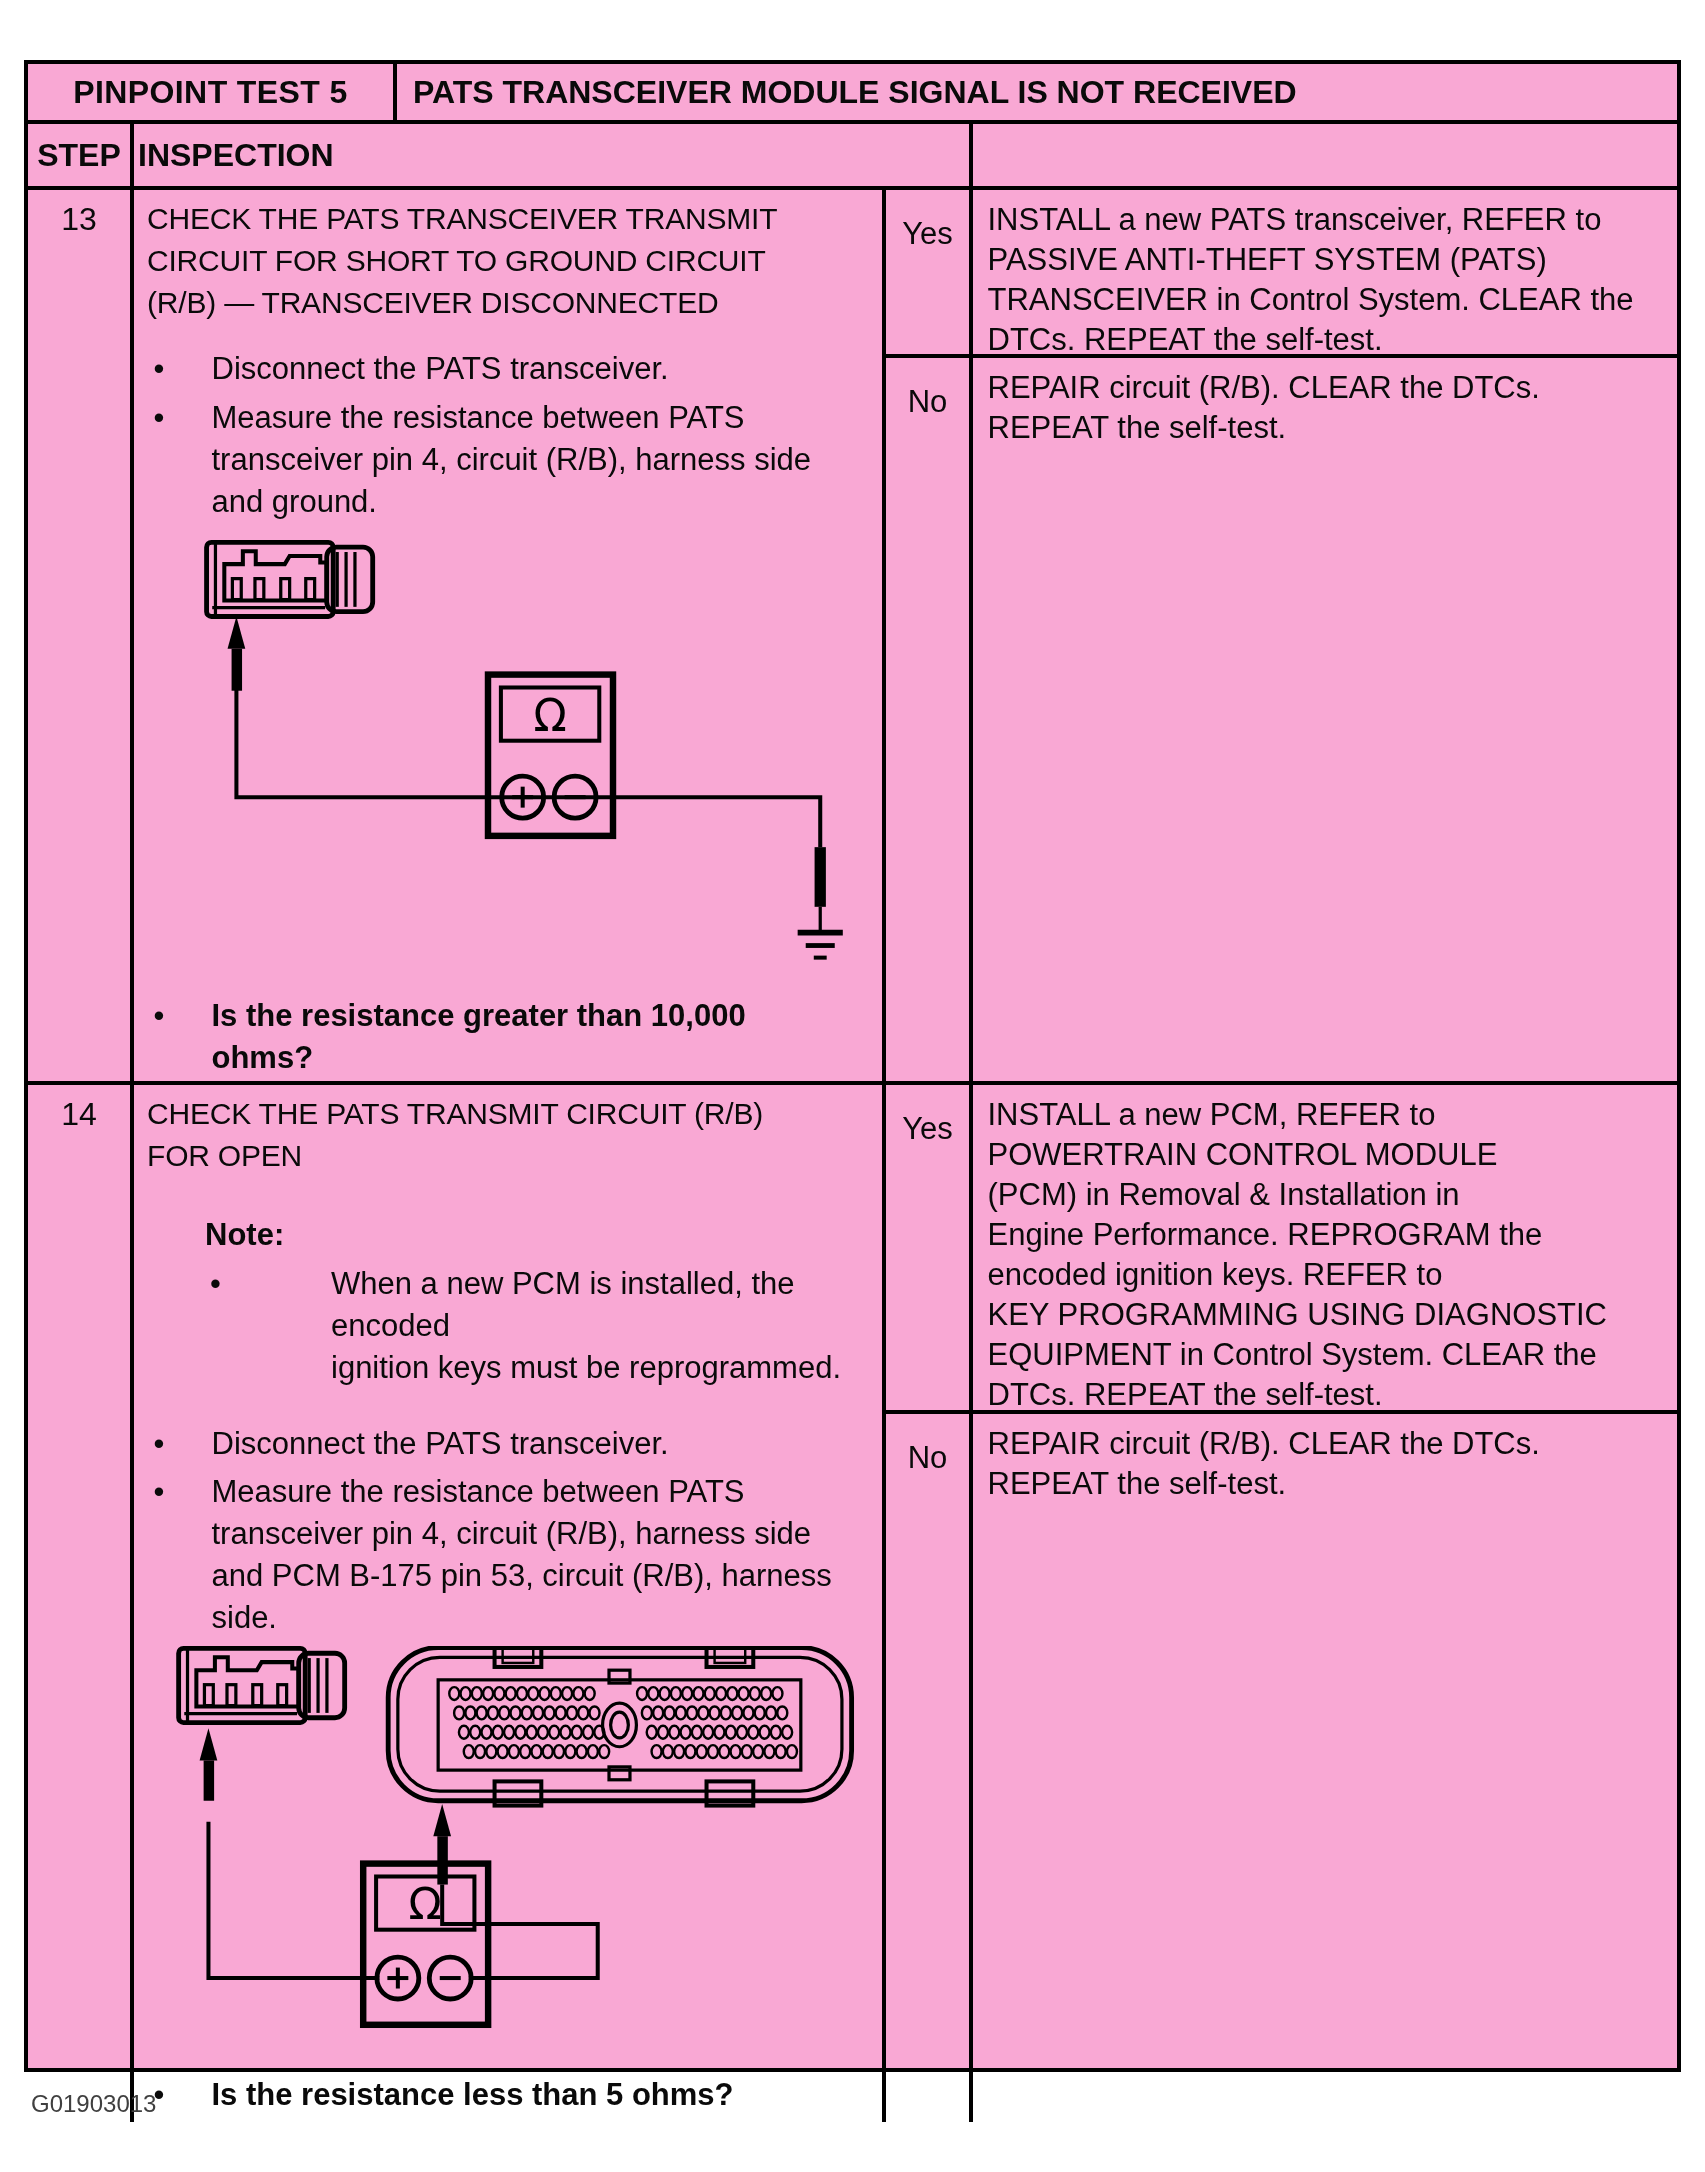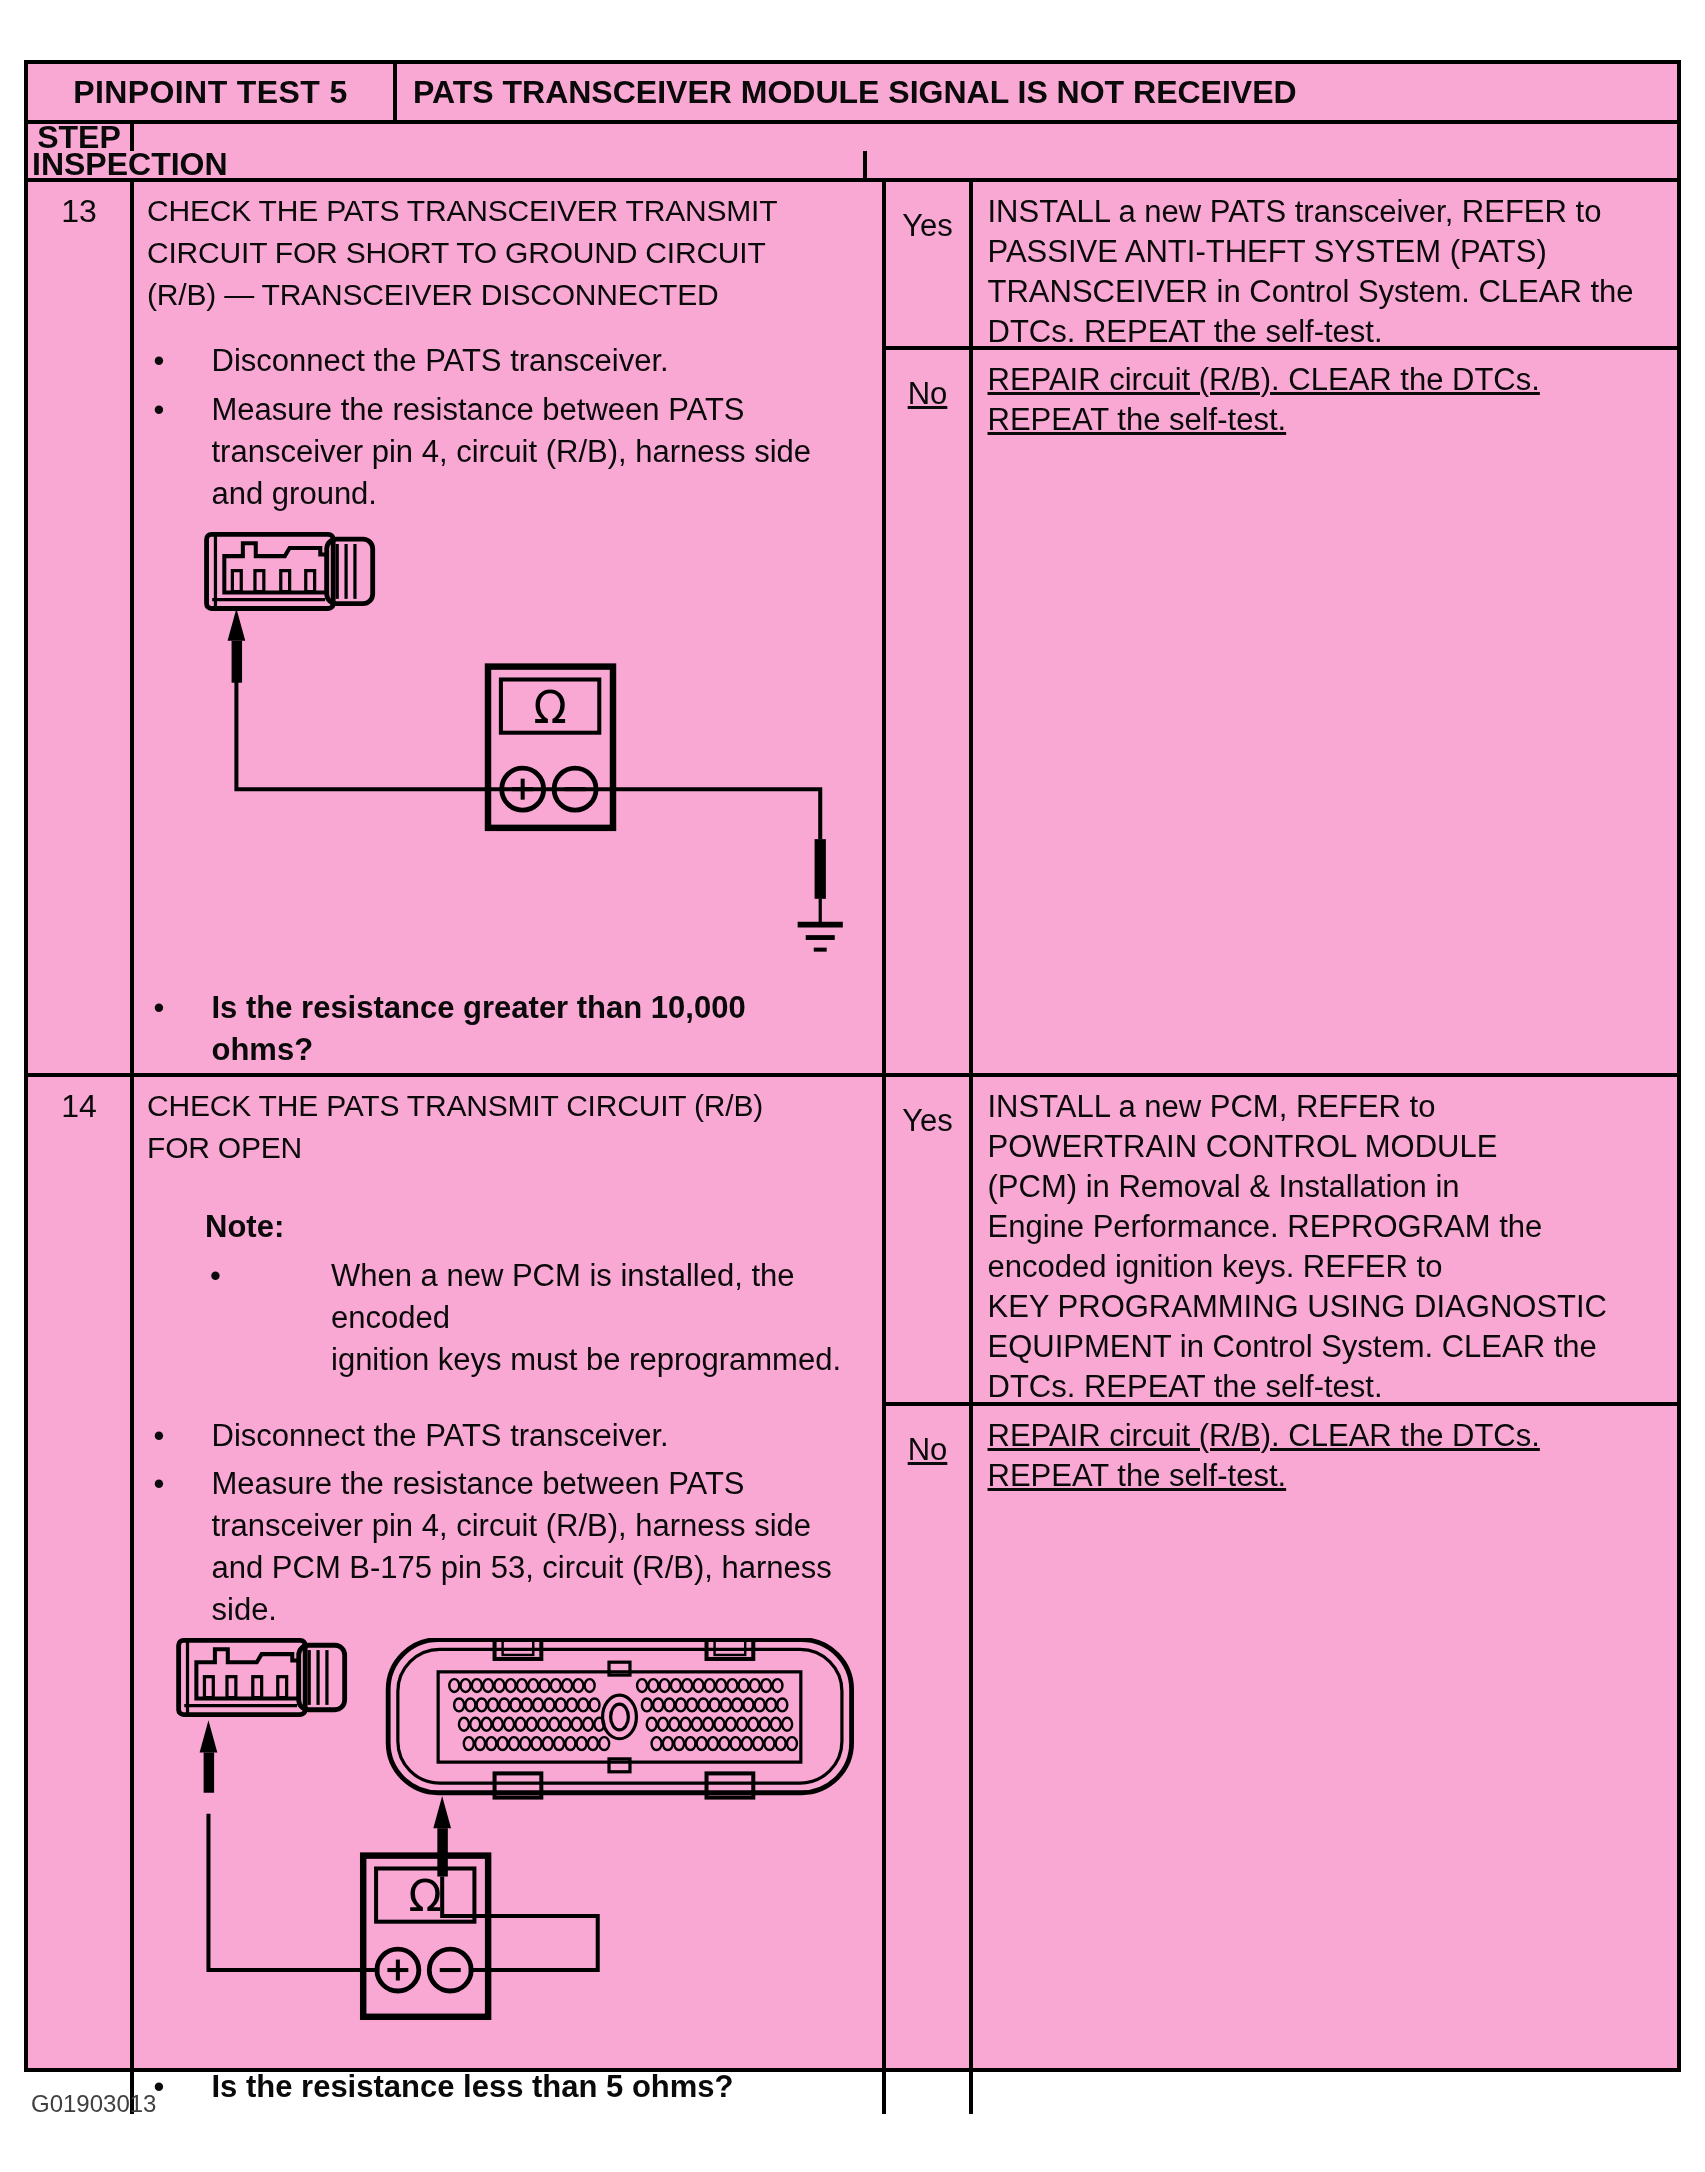--- a/index.html
+++ b/index.html
@@ -4,40 +4,40 @@
 <style>
   html,body{margin:0;padding:0;background:#e8e8e8;}
   .page{position:relative;width:1705px;height:2172px;background:#ffffff;
         font-family:"Liberation Sans","DejaVu Sans",sans-serif;color:#0a0a0a;overflow:hidden;}
   .table{position:absolute;left:24px;top:60px;width:1657px;height:2012px;
          border:4.8px solid #000;background:#f9a8d4;box-sizing:border-box;
          display:flex;flex-direction:column;}
   .table *{box-sizing:border-box;}
   .hrow{display:flex;border-bottom:4px solid #000;flex:0 0 auto;}
   .hrow1{height:60px;}
-  .hrow2{height:58px;flex-direction:column;}
+  .hrow2{height:66px;}
   .cell{overflow:hidden;}
   .c-pp{width:369px;border-right:4px solid #000;display:flex;align-items:center;justify-content:center;
         font-size:32px;font-weight:bold;letter-spacing:0.4px;}
   .c-ht{flex:1;display:flex;align-items:center;padding-left:16px;font-size:32px;font-weight:bold;}
   .c-steph{width:106px;border-right:4px solid #000;display:flex;align-items:center;justify-content:center;
         font-size:32px;font-weight:bold;}
   .c-insph{width:839px;border-right:4px solid #000;display:flex;align-items:center;padding-left:4px;
         font-size:32px;font-weight:bold;}
   .c-acth{flex:1;display:flex;align-items:center;padding-left:13px;font-size:32px;font-weight:bold;}
   .trow{display:flex;}
   .trowA{height:895px;border-bottom:4px solid #000;flex:0 0 auto;}
   .trowB{flex:1;}
   .c-step{width:106px;border-right:4px solid #000;font-size:32px;text-align:center;padding-top:11.3px;}
   .c-insp{width:752px;border-right:4px solid #000;padding:8px 0 0 13px;}
   .c-results{flex:1;display:flex;flex-direction:column;}
   .result{display:flex;overflow:hidden;}
   .res-yes13{height:168px;border-bottom:4px solid #000;flex:0 0 auto;}
   .res-yes14{height:329px;border-bottom:4px solid #000;flex:0 0 auto;}
-  .res-no{flex:1;text-decoration:underline;}
+  .res-no{flex:1;}
   .c-verdict{width:87px;border-right:4px solid #000;text-align:center;padding-top:26px;font-size:31px;}
   .c-action{flex:1;padding:9.7px 11.3px 0 14.5px;font-size:31px;line-height:40px;white-space:pre-line;}
   .insp-title{font-size:30px;line-height:42px;white-space:pre-line;letter-spacing:-0.2px;width:730px;}
   .bullets{margin-top:24px;}
   .bullet{display:flex;margin-bottom:6.5px;}
   .bullet .dot{flex:0 0 58px;margin-left:6.5px;font-size:31px;line-height:42px;}
   .bullet .btxt{font-size:31px;line-height:42px;white-space:pre-line;flex:1;}
   .question .btxt{font-weight:bold;}
   .note-block{margin-top:37px;}
   .note-label{margin-left:58px;font-size:31px;line-height:42px;font-weight:bold;}

